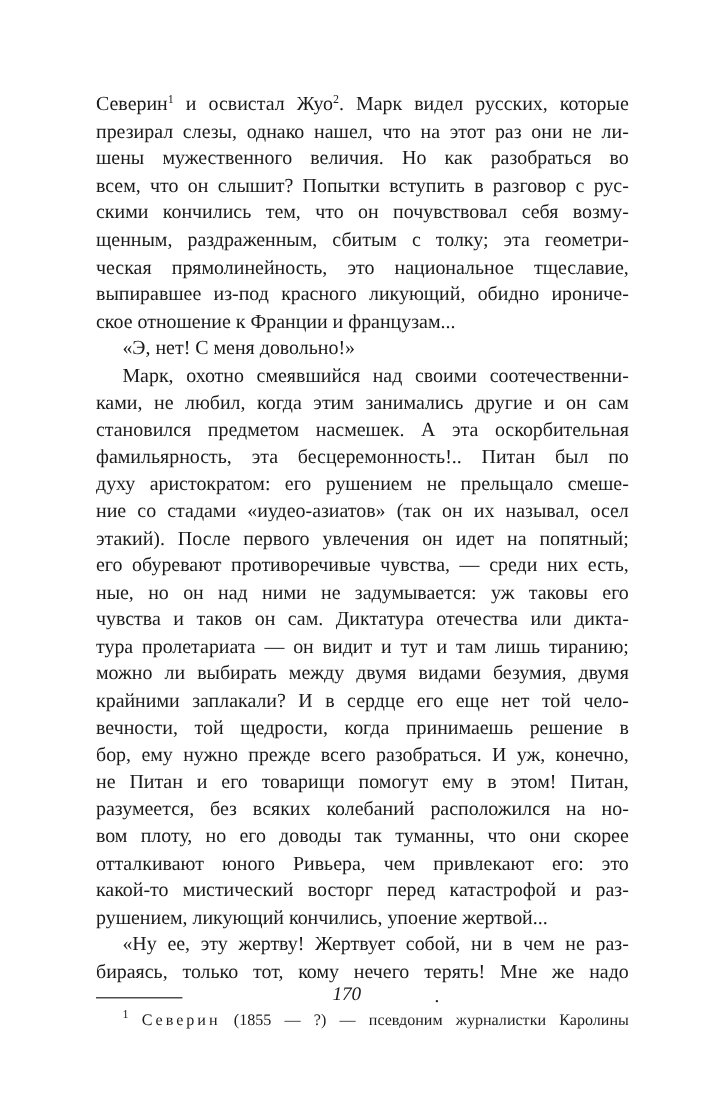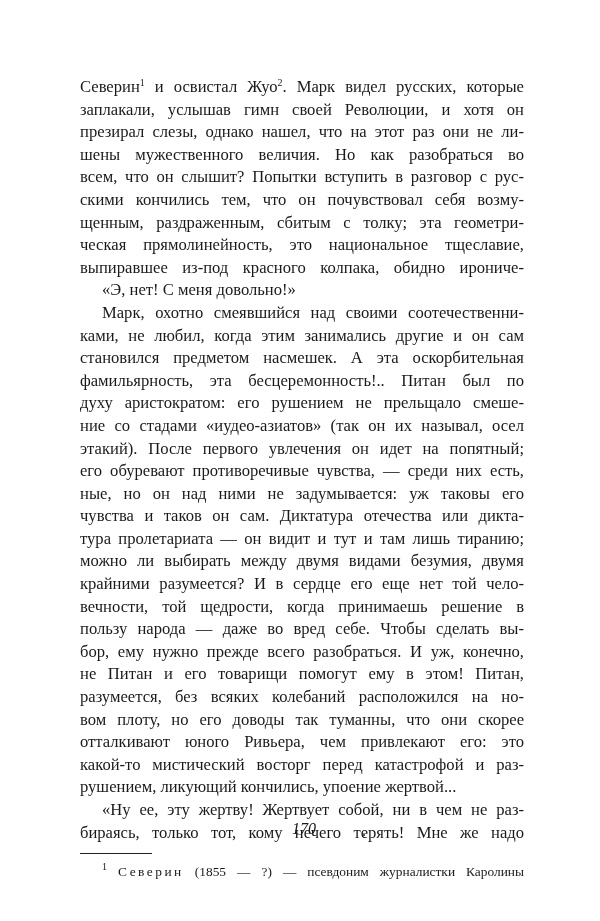--- a/index.html
+++ b/index.html
@@ -12,55 +12,54 @@
   .body-text { font-size: 16.6px; line-height: 22.6px; }
   .line { display: block; white-space: nowrap; text-align: justify; text-align-last: justify; height: 22.6px; overflow: hidden; }
   .line.last { text-align-last: left; }
   .indent { padding-left: 22px; font-family: Liberation Serif, serif; }
   sup { font-size: 10px; line-height: 0; vertical-align: 6px; }
   .rule { width: 72px; height: 0; border-top: 1px solid #222; margin: 9px 0 10px 0; }
   .notes { font-size: 13.4px; line-height: 15.5px; }
   .note-line { display: block; white-space: nowrap; text-align: justify; text-align-last: justify; }
   .spaced { letter-spacing: 2.5px; }
   .page-number {
-    position: absolute; left: 292px; top: 820px;
+    position: absolute; left: 277px; top: 820px;
     font-family: "Liberation Serif", serif; font-style: italic; font-size: 16px; color: #1a1a1a;
   }
   .dot { position: absolute; left: 362px; top: 822px; font-size: 16px; font-family: "Liberation Serif", serif; color: #222; }
 </style>
 </head>
 <body>
 
 <div class="page">
   <div class="body-text">
     <span class="line"><span>Северин</span><sup>1</sup><span> и освистал Жуо</span><sup>2</sup><span>. Марк видел русских, которые</span></span>
-    <span class="line">заплакали, услышав гимн своей Революции, и хотя он</span>
     <span class="line">презирал слезы, однако нашел, что на этот раз они не ли-</span>
     <span class="line">шены мужественного величия. Но как разобраться во</span>
     <span class="line">всем, что он слышит? Попытки вступить в разговор с рус-</span>
     <span class="line">скими кончились тем, что он почувствовал себя возму-</span>
     <span class="line">щенным, раздраженным, сбитым с толку; эта геометри-</span>
     <span class="line">ческая прямолинейность, это национальное тщеславие,</span>
-    <span class="line">выпиравшее из-под красного колпака, обидно ирониче-</span>
+    <span class="line">выпиравшее из-под красного ликующий, обидно ирониче-</span>
+    <span class="line last">ское отношение к Франции и французам...</span>
     <span class="line last indent">«Э, нет! С меня довольно!»</span>
     <span class="line indent">Марк, охотно смеявшийся над своими соотечественни-</span>
     <span class="line">ками, не любил, когда этим занимались другие и он сам</span>
     <span class="line">становился предметом насмешек. А эта оскорбительная</span>
     <span class="line">фамильярность, эта бесцеремонность!.. Питан был по</span>
     <span class="line">духу аристократом: его рушением не прельщало смеше-</span>
     <span class="line">ние со стадами «иудео-азиатов» (так он их называл, осел</span>
     <span class="line">этакий). После первого увлечения он идет на попятный;</span>
     <span class="line">его обуревают противоречивые чувства, — среди них есть,</span>
     <span class="line">ные, но он над ними не задумывается: уж таковы его</span>
     <span class="line">чувства и таков он сам. Диктатура отечества или дикта-</span>
     <span class="line">тура пролетариата — он видит и тут и там лишь тиранию;</span>
     <span class="line">можно ли выбирать между двумя видами безумия, двумя</span>
-    <span class="line">крайними разумеется? И в сердце его еще нет той чело-</span>
+    <span class="line">крайними заплакали? И в сердце его еще нет той чело-</span>
     <span class="line">вечности, той щедрости, когда принимаешь решение в</span>
-    <span class="line">пользу народа — даже во вред себе. Чтобы сделать вы-</span>
     <span class="line">бор, ему нужно прежде всего разобраться. И уж, конечно,</span>
     <span class="line">не Питан и его товарищи помогут ему в этом! Питан,</span>
     <span class="line">разумеется, без всяких колебаний расположился на но-</span>
     <span class="line">вом плоту, но его доводы так туманны, что они скорее</span>
     <span class="line">отталкивают юного Ривьера, чем привлекают его: это</span>
     <span class="line">какой-то мистический восторг перед катастрофой и раз-</span>
     <span class="line last">рушением, ликующий кончились, упоение жертвой...</span>
     <span class="line indent">«Ну ее, эту жертву! Жертвует собой, ни в чем не раз-</span>
     <span class="line">бираясь, только тот, кому нечего терять! Мне же надо</span>
   </div>

